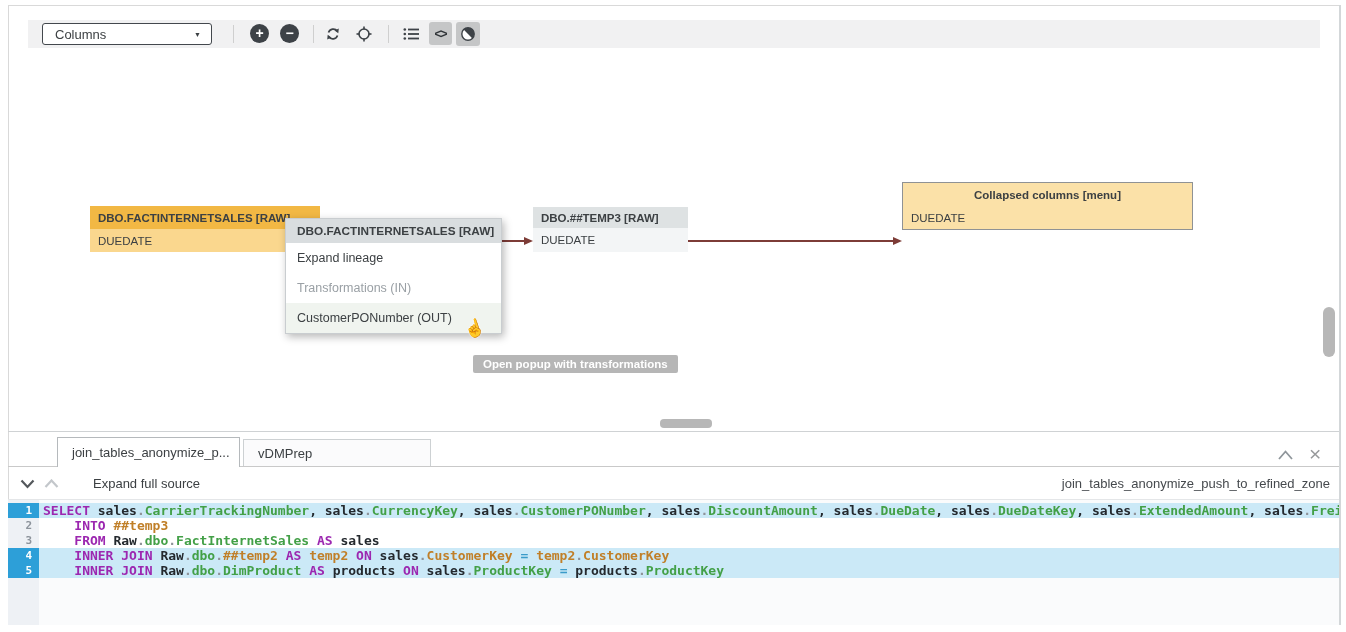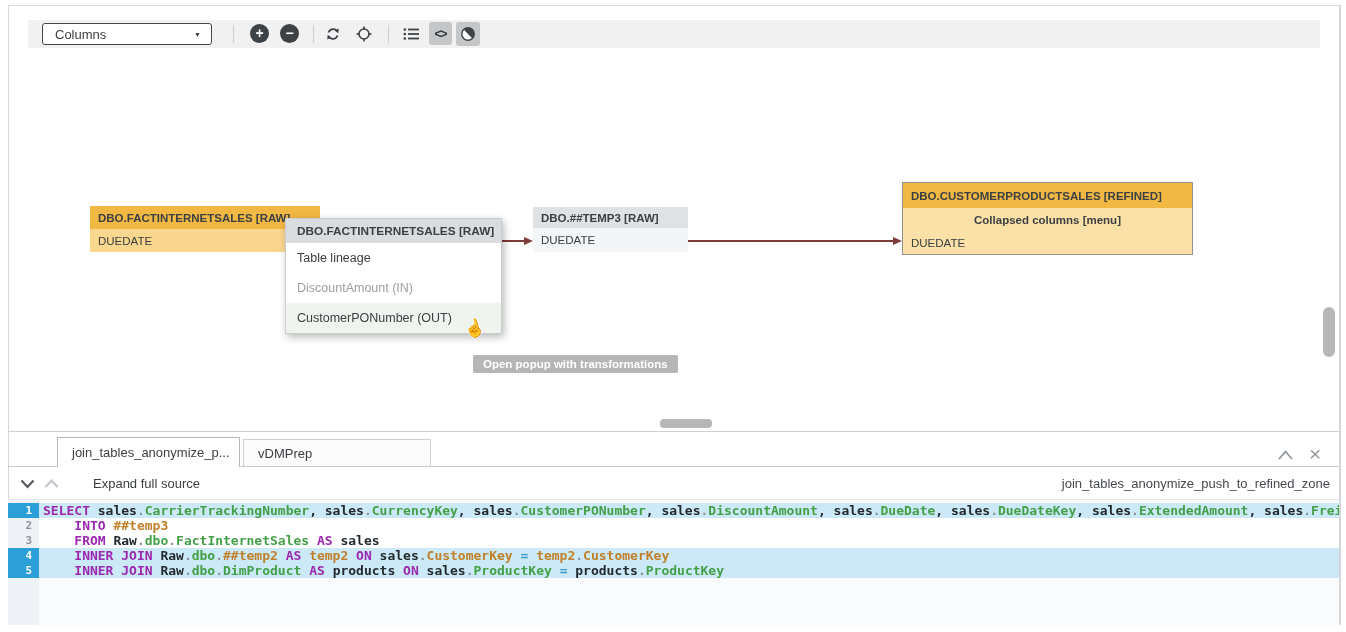--- a/index.html
+++ b/index.html
@@ -157,29 +157,28 @@
     <div class="hdr hdr-orange" style="height:23px;">DBO.FACTINTERNETSALES [RAW]</div>
     <div class="row row-orange" style="height:23px;">DUEDATE</div>
   </div>
 
   <div class="abs node" style="left:533px;top:207px;width:155px;">
     <div class="hdr hdr-gray" style="height:21px;">DBO.##TEMP3 [RAW]</div>
     <div class="row row-gray" style="height:24px;">DUEDATE</div>
   </div>
 
   <div class="abs node cps" style="left:902px;top:182px;width:291px;">
-    <div class="hdr hdr-orange" style="height:25px;">DBO.CUSTOMERPRODUCTSALES [REFINED]</div>
     <div class="row crow collapsed" style="height:23px;">Collapsed columns [menu]</div>
     <div class="row crow" style="height:23px;">DUEDATE</div>
   </div>
 
   <div class="abs menu">
     <div class="mhdr">DBO.FACTINTERNETSALES [RAW]</div>
-    <div class="mitem">Table lineage</div>
-    <div class="mitem disabled">DiscountAmount (IN)</div>
+    <div class="mitem">Expand lineage</div>
+    <div class="mitem disabled">Transformations (IN)</div>
     <div class="mitem hovered">CustomerPONumber (OUT)</div>
   </div>
 
   <div class="abs cursor-hand">☝</div>
   <div class="abs tooltip">Open popup with transformations</div>
 
   <div class="abs scroll-thumb" style="left:1323px;top:307px;width:12px;height:50px;border-radius:6px;"></div>
   <div class="abs scroll-thumb" style="left:660px;top:419px;width:52px;height:9px;border-radius:4px;"></div>
 
   <div class="abs" style="left:8px;top:431px;width:1331px;height:1px;background:#cfd2d4;"></div>

